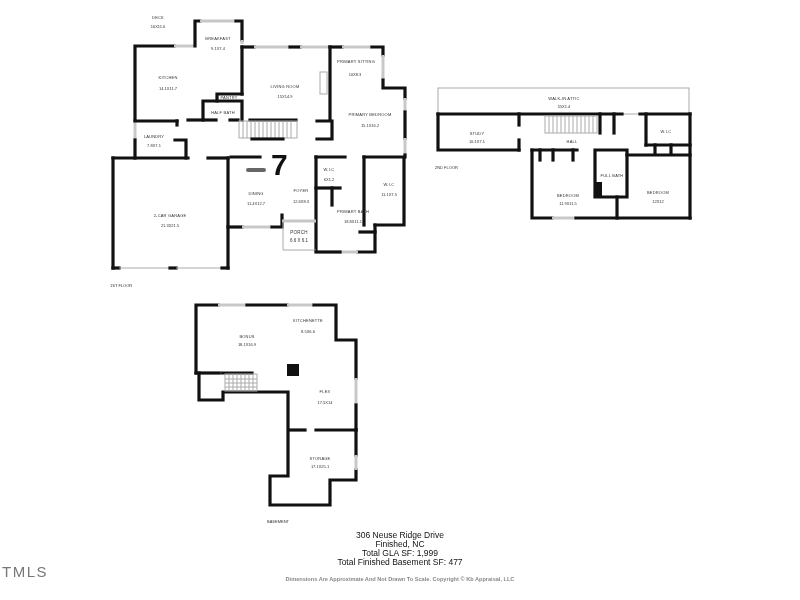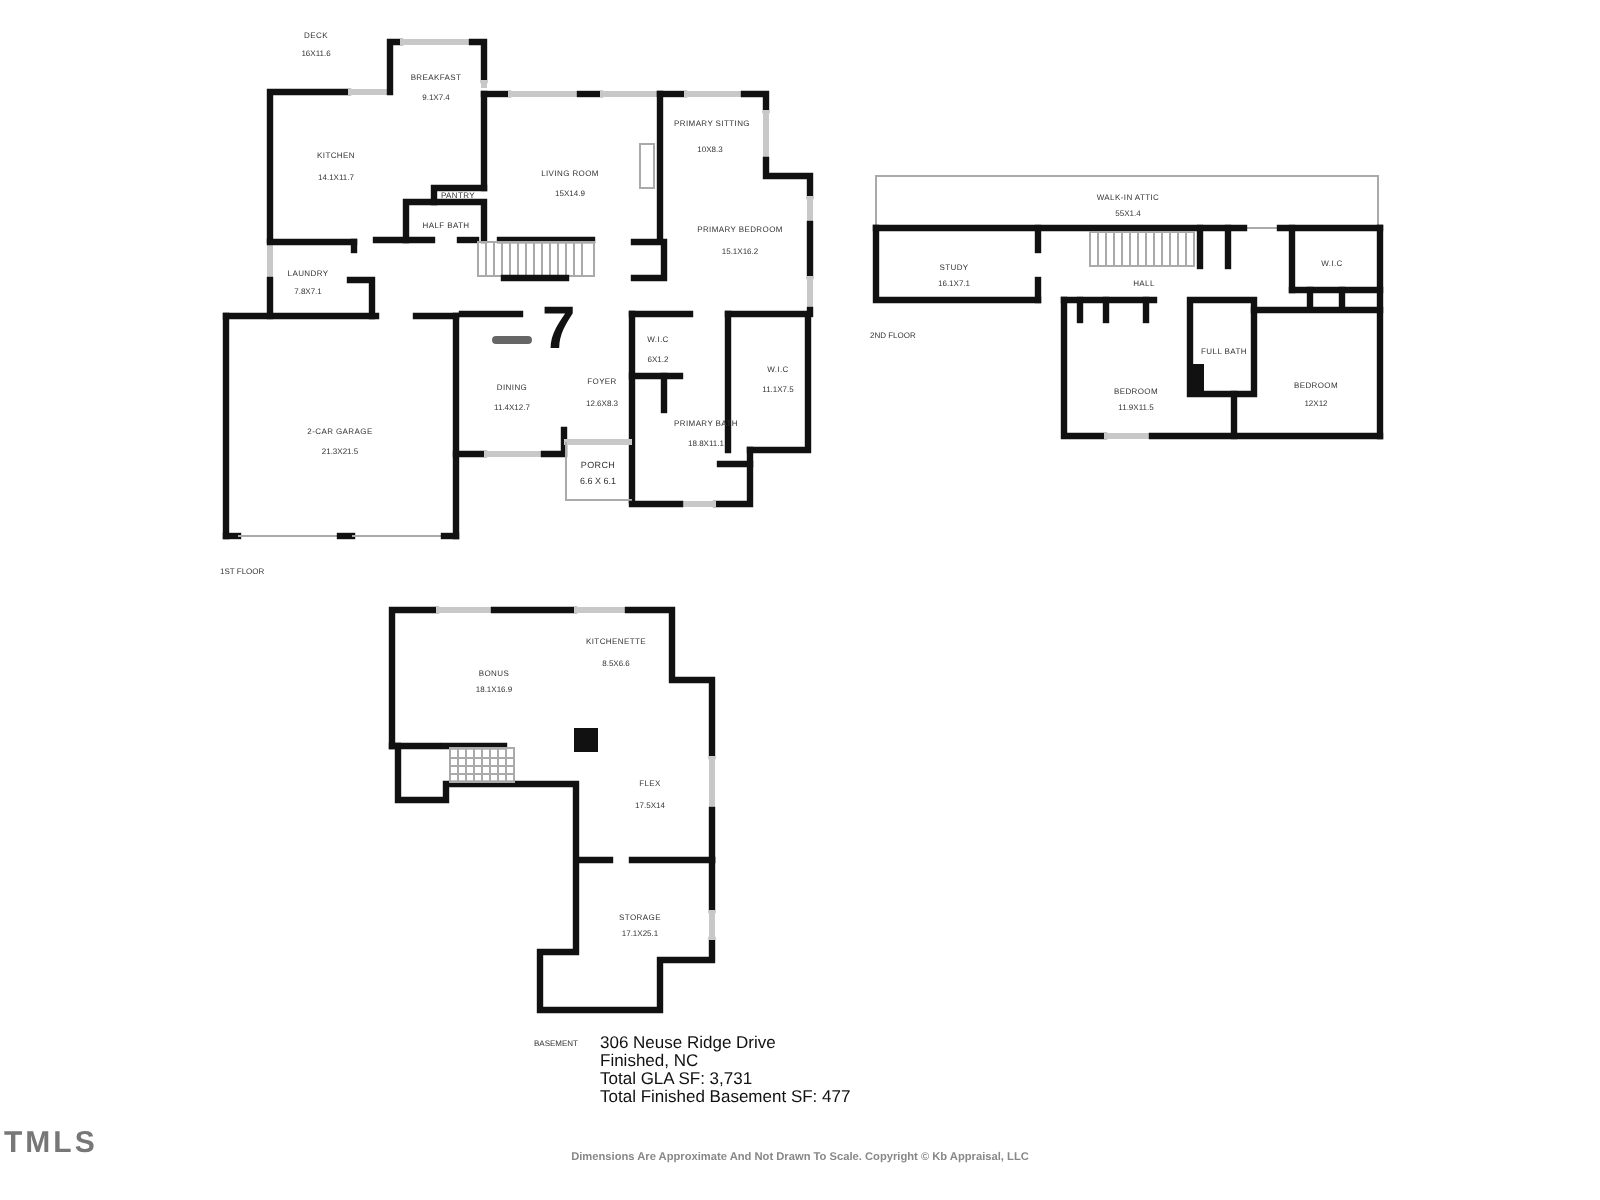--- a/index.html
+++ b/index.html
@@ -6,23 +6,23 @@
     body { width: 800px; height: 600px; position: relative; overflow: hidden; font-family: "Liberation Sans", sans-serif; }
     svg.plan { position: absolute; left: 0; top: 0; width: 800px; height: 600px; }
     .wall { stroke: #111; stroke-width: 3.2; fill: none; stroke-linecap: square; }
     .thin { stroke: #aaa; stroke-width: 1; fill: none; }
     .win { stroke: #c8c8c8; stroke-width: 3; fill: none; }
     .room-label { position: absolute; font-size: 4px; color: #333; text-align: center; transform: translateX(-50%); white-space: nowrap; letter-spacing: 0.2px; line-height: 5px; }
     .room-dim { position: absolute; font-size: 4px; color: #333; text-align: center; transform: translateX(-50%); white-space: nowrap; line-height: 5px; }
     .porch-label { font-size: 4.5px; }
     .floor-label { position: absolute; font-size: 4px; color: #333; white-space: nowrap; }
     .big7 { position: absolute; left: 271px; top: 150px; font-size: 30px; font-weight: bold; color: #111; font-family: "Liberation Sans", sans-serif; line-height: 30px; }
-    .address { position: absolute; left: 300px; top: 517px; width: 200px; text-align: left; font-size: 8.5px; line-height: 9px; color: #111; }
+    .address { position: absolute; left: 300px; top: 531px; width: 200px; text-align: center; font-size: 8.5px; line-height: 9px; color: #111; }
     .footer { position: absolute; left: 242px; top: 576px; width: 316px; text-align: center; font-size: 5.6px; color: #888; font-weight: bold; }
-    .mls { position: absolute; left: 2px; top: 563px; font-size: 15px; color: #777; letter-spacing: 1.5px; font-weight: 700; text-align: center; }
+    .mls { position: absolute; left: 2px; top: 563px; font-size: 15px; color: #777; letter-spacing: 1.5px; font-weight: 400; text-align: center; }
   </style>
 </head>
 <body>
 
 <svg class="plan" viewBox="0 0 800 600" xmlns="http://www.w3.org/2000/svg">
 
   <g>
 
     <polyline class="wall" points="135,120 135,46 174,46"></polyline>
     <line class="win" x1="174" y1="46" x2="195" y2="46"></line>
@@ -307,18 +307,18 @@
 </div>
 <div>
   <div class="room-label" style="left:320px;top:456px;">STORAGE</div>
   <div class="room-dim" style="left:320px;top:464px;">17.1X25.1</div>
 </div>
 <div class="floor-label" style="left:267px;top:519px;">BASEMENT</div>
 
 <div class="address">
   <div>306 Neuse Ridge Drive</div>
   <div>Finished, NC</div>
-  <div>Total GLA SF: 3,731</div>
+  <div>Total GLA SF: 1,999</div>
   <div>Total Finished Basement SF: 477</div>
 </div>
 
 <div class="footer">Dimensions Are Approximate And Not Drawn To Scale. Copyright © Kb Appraisal, LLC</div>
 <div class="mls">TMLS</div>
 
 </body></html>

